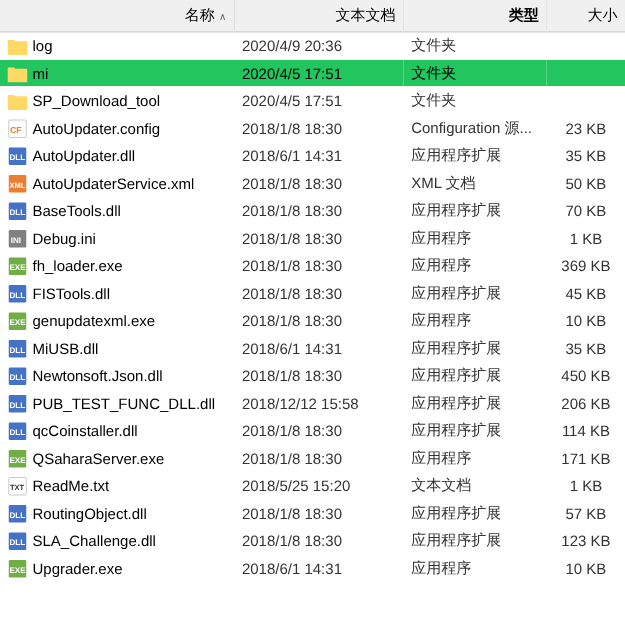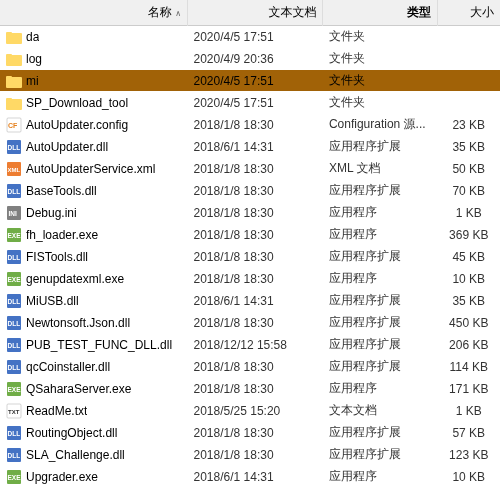--- a/index.html
+++ b/index.html
@@ -30,21 +30,21 @@
       white-space: nowrap;
     }
     .header-row th:last-child { border-right: none; }
     .file-row td {
       padding: 2px 6px;
       white-space: nowrap;
       overflow: hidden;
       color: #000;
       border-bottom: 1px solid transparent;
     }
-    .file-row.selected { background: #a16207; }
+    .file-row.selected { background: #22c55e; }
     .file-row.selected td { color: #000; }
     .file-name-cell {
       display: flex;
       align-items: center;
       gap: 4px;
     }
     .icon {
       width: 16px;
       height: 16px;
       flex-shrink: 0;
@@ -91,36 +91,20 @@
         </th>
         <th class="col-type">
           <span>类型</span>
         </th>
         <th class="col-size">
           <span>大小</span>
         </th>
       </tr>
     </thead>
     <tbody id="file-tbody">
-    <tr class="file-row">
-          <td class="col-name">
-            <div class="file-name-cell">
-    <span class="icon">
-                <svg width="16" height="14" viewBox="0 0 16 14">
-        <rect x="0" y="3" width="16" height="11" rx="1" fill="#ffd966"></rect>
-        <rect x="0" y="2" width="6" height="3" rx="1" fill="#ffd966"></rect>
-      </svg>
-              </span>
-    <span class="name-text">da</span>
-  </div>
-          </td>
-          <td class="col-date">2020/4/5 17:51</td>
-          <td class="col-type">文件夹</td>
-          <td class="col-size"></td>
-        </tr>
         <tr class="file-row">
           <td class="col-name">
             <div class="file-name-cell">
     <span class="icon">
                 <svg width="16" height="14" viewBox="0 0 16 14">
         <rect x="0" y="3" width="16" height="11" rx="1" fill="#ffd966"></rect>
         <rect x="0" y="2" width="6" height="3" rx="1" fill="#ffd966"></rect>
       </svg>
               </span>
     <span class="name-text">log</span>

